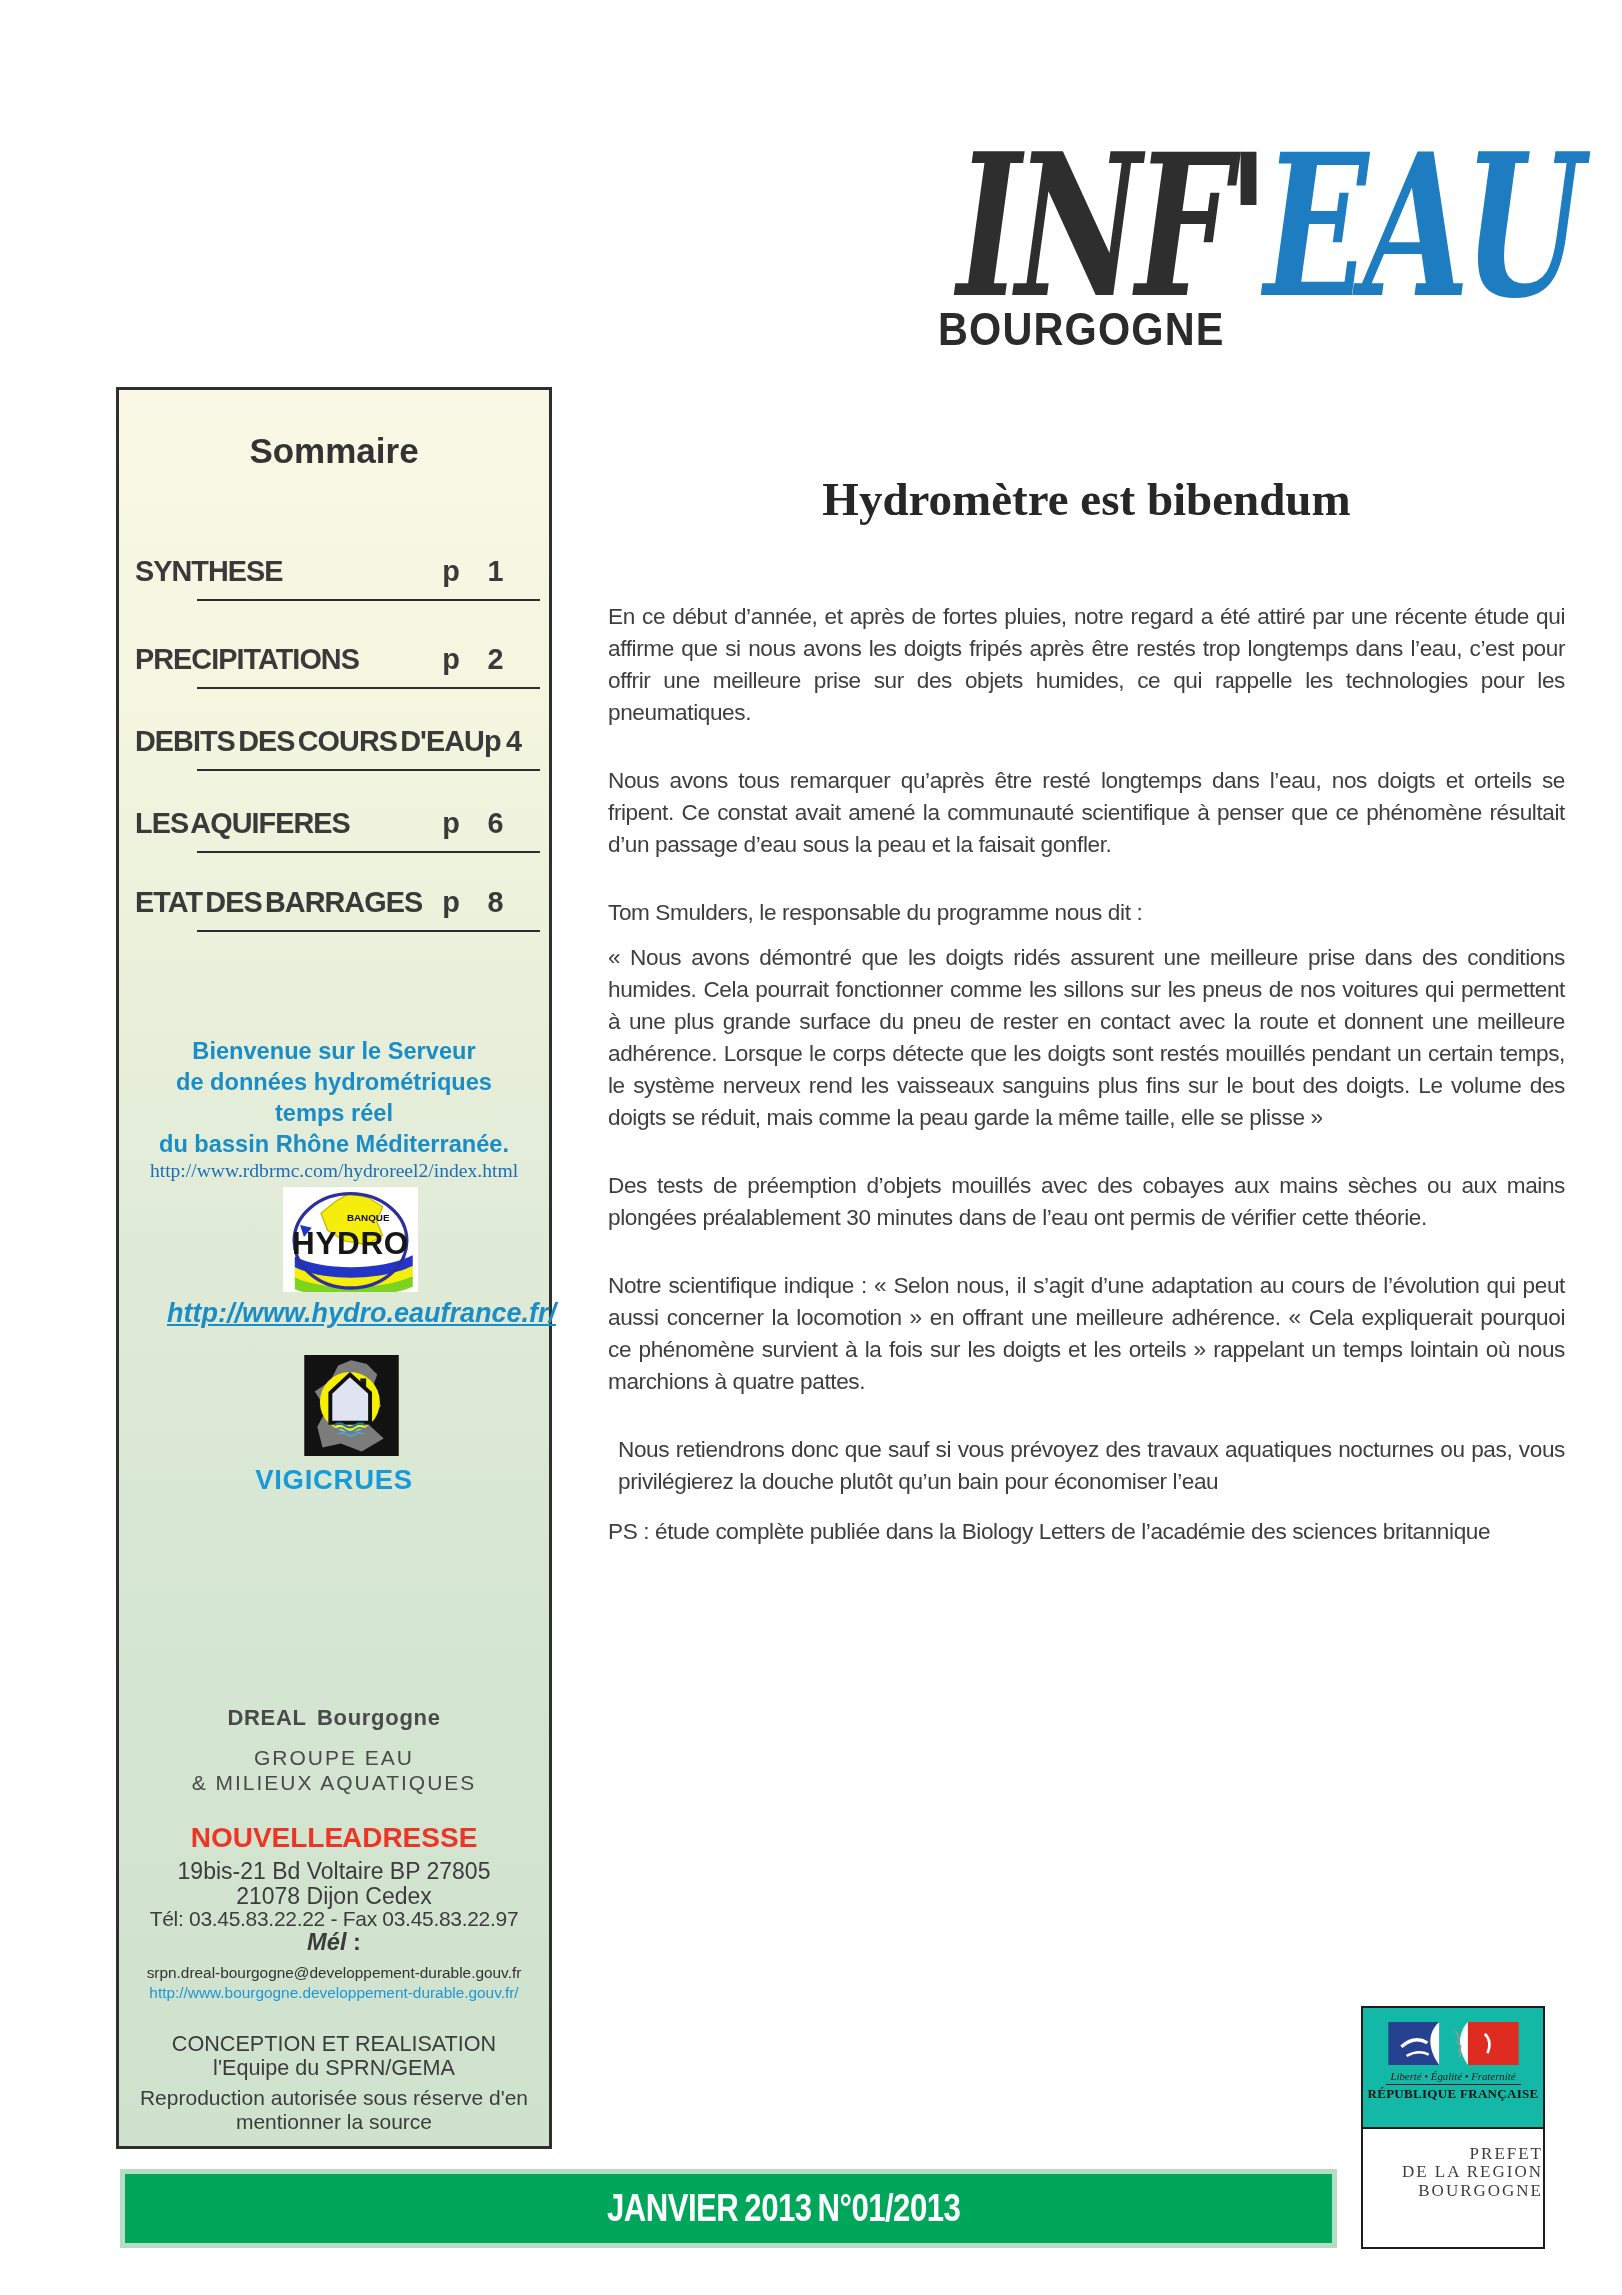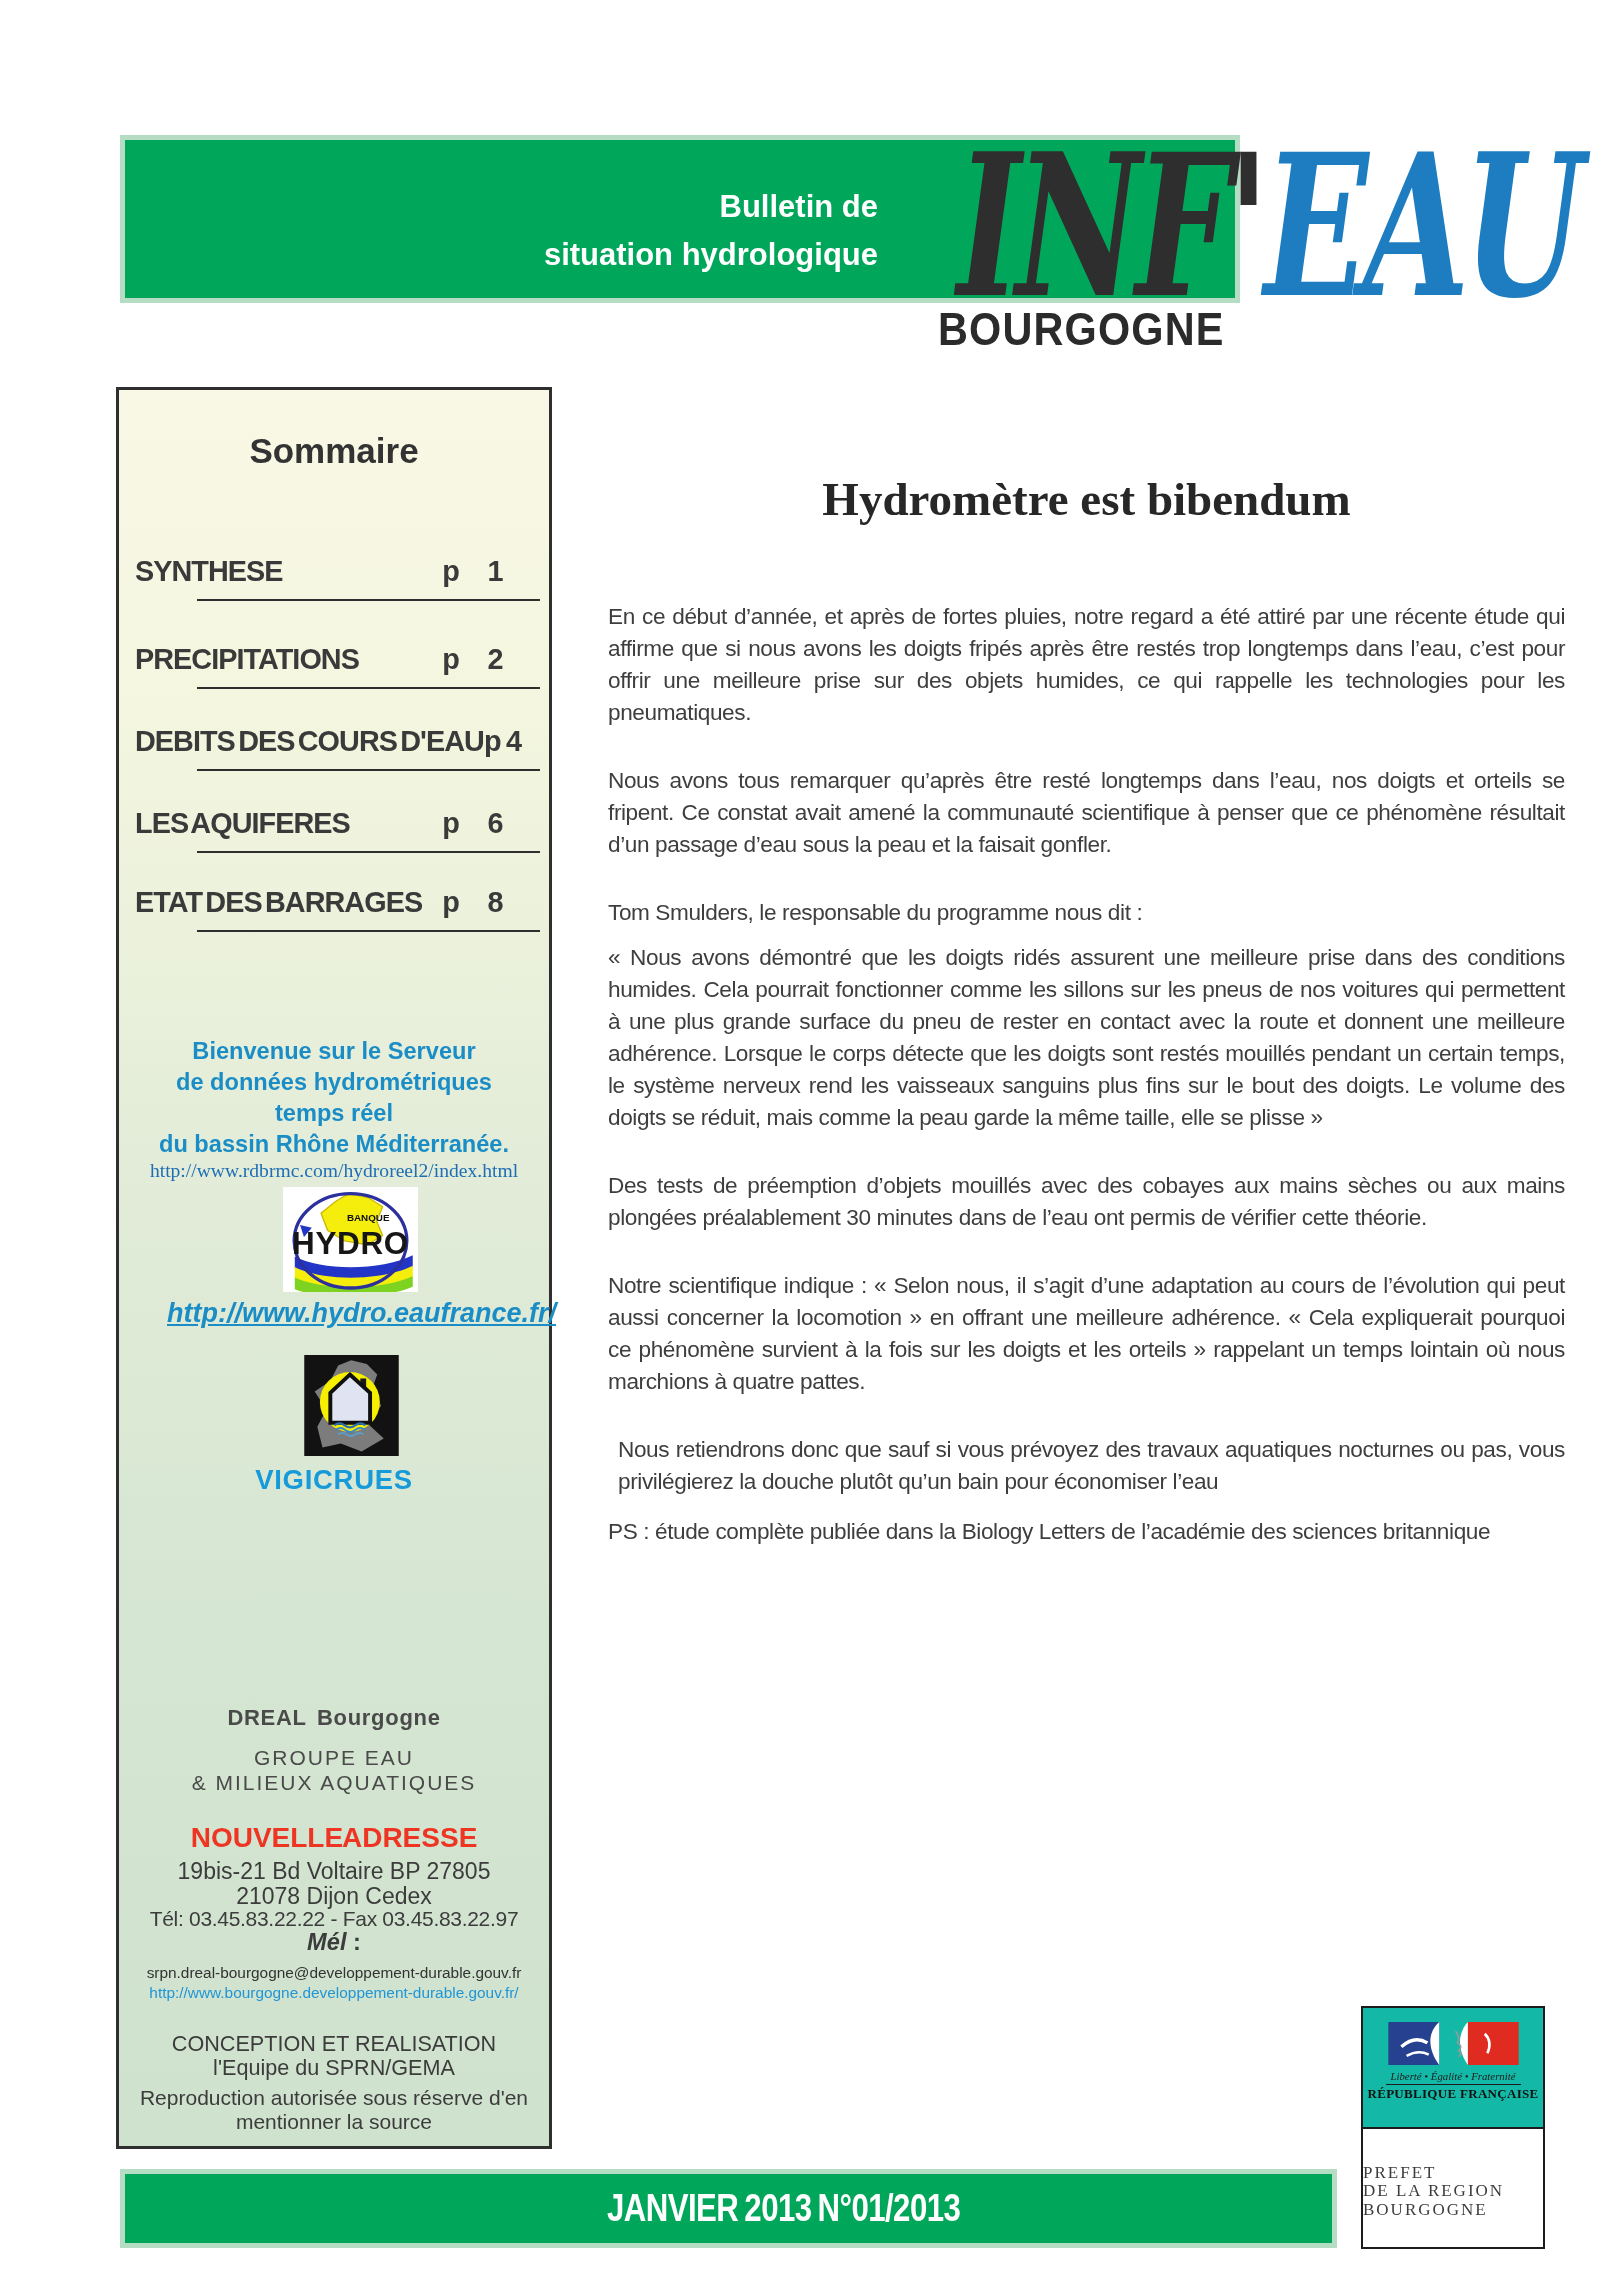--- a/index.html
+++ b/index.html
@@ -130,36 +130,30 @@
   .rf-flag { margin-top: 14.4px; }
   .rf-devise { font-family: "Liberation Serif", serif; font-style: italic;
     font-size: 10.8px; color: #1c1c1c; margin-top: 2.6px; }
   .rf-rule { width: 135px; margin: 2px auto 1.3px auto; border-bottom: 1.3px solid #1c1c1c; }
   .rf-name { font-family: "Liberation Serif", serif; font-weight: bold;
     font-size: 13px; color: #111; letter-spacing: 0.3px; }
   .prefet-box {
     position: absolute; left: 1361px; top: 2127px;
     width: 184px; height: 122px;
     background: #fff; border: 2px solid #1c1c1c;
-    text-align: left; padding-top: 35px;
+    text-align: right; padding-top: 16px;
   }
   .prefet-line { font-family: "Liberation Serif", serif; font-size: 17px;
     letter-spacing: 2px; color: #3c3c3c; line-height: 18.3px; }
 </style>
 </head>
 <body>
 
 <div class="page">
 
-  <div class="header-bar">
-    <div class="header-text">
-      <div>Bulletin de</div>
-      <div>situation hydrologique</div>
-    </div>
-  </div>
   <div class="infeau"><span class="inf">INF'</span><span class="eau">EAU</span></div>
   <div class="region-label">BOURGOGNE</div>
 
   <div class="sidebar">
     <div class="abs sommaire-title">Sommaire</div>
 
     <div class="toc-item" style="top:164px">
       <div class="toc-row">
         <span class="toc-label">SYNTHESE</span>
         <span class="toc-p">p</span>

